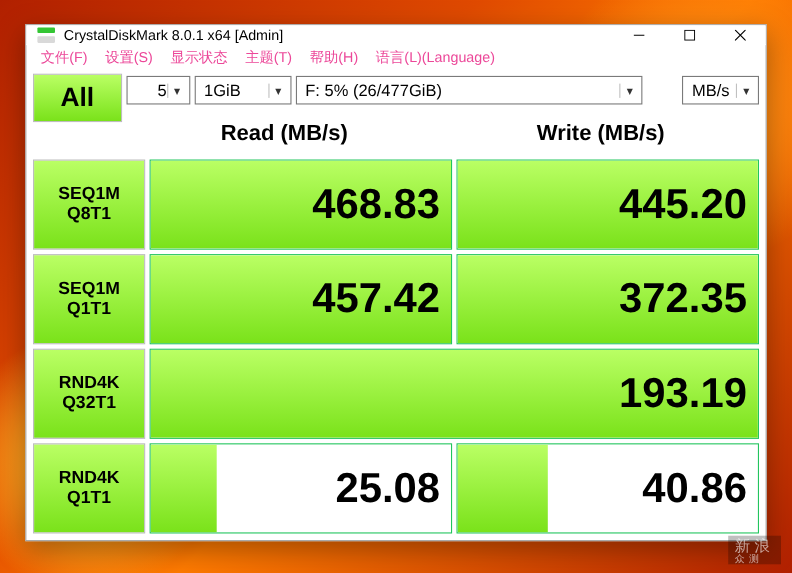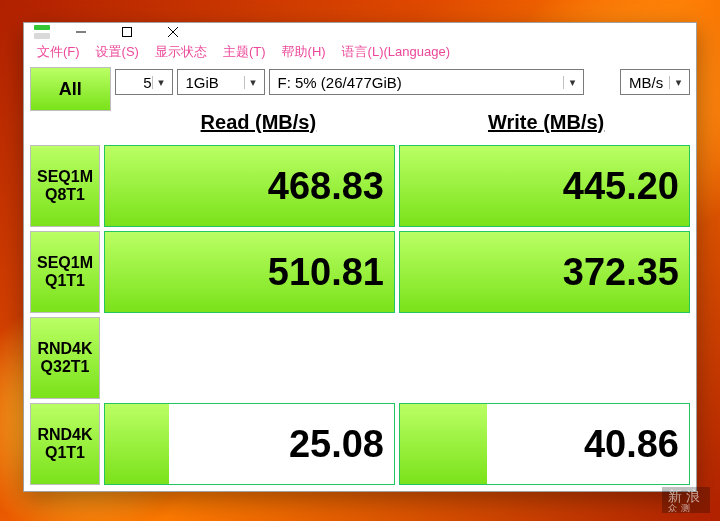--- a/index.html
+++ b/index.html
@@ -57,42 +57,42 @@
     font-size: 13px; color:#ec4899; gap: 2px;
   }
   .menubar .menuitem { padding: 2px 7px; }
 
   
   .main { flex:1; padding: 4px 6px 6px 6px; display:flex; flex-direction:column; }
   .toprow { display:flex; align-items:stretch; height:44px; gap:4px; }
   .allbtn {
     width:80.5px; background: linear-gradient(#baff64, #7ae21a);
     border:1px solid #bdbdbd; display:flex; align-items:center; justify-content:center;
-    font-weight:700; font-size:18px; color:#000;
+    font-weight:700; font-size:24px; color:#000;
   }
   .selects { flex:1; display:flex; align-items:flex-start; gap:4px; padding-top:2px; }
   .sel {
     height:26px; border:1px solid #7a7a7a; background:#fff;
     display:flex; align-items:center; justify-content:space-between;
     font-size:15px; padding:0 2px 0 8px;
   }
   .sel .chev { width:18px; text-align:center; font-size:11px; color:#333; border-left:1px solid #c0c0c0; }
   .sel.count { width:58px; justify-content:flex-end; padding-left:4px;}
   .sel.size  { width:88px; }
   .sel.drive { flex:1; }
   .sel.unit  { width:70px;margin-left:32px; }
 
-  .headers { display:flex; height:34px; align-items:flex-start; padding-bottom:14px;text-decoration:underline; }
+  .headers { display:flex; height:34px; align-items:center; padding-bottom:14px; }
   .headers .spacer { width:84.5px; }
   .headers .h { flex:1; text-align:center; font-weight:700; font-size:20px; }
 
   .rows { display:flex; flex-direction:column; gap:4px; flex:1; }
   .row { display:flex; gap:4px; height:82px; }
   .rowlabel {
-    width:70px; background: linear-gradient(#baff64, #7ae21a);
+    width:102px; background: linear-gradient(#baff64, #7ae21a);
     border:1px solid #bdbdbd;
     display:flex; flex-direction:column; align-items:center; justify-content:center;
     font-weight:700; font-size:16px; line-height:1.1;
   }
   .cell {
     flex:1; border:1px solid #22c55e; position:relative; overflow:hidden;
     background:#fff;
   }
   .cell .fill {
     position:absolute; left:0; top:0; bottom:0;
@@ -105,20 +105,21 @@
   }
 </style>
 </head>
 <body>
 
 <div class="bg">
   <div class="window">
 
     <div class="titlebar">
       <span class="appicon"></span>
+      <span class="title">CrystalDiskMark 8.0.1 x64 [Admin]</span>
       <div class="winbtns">
         <div class="winbtn">
           <svg width="10" height="10" viewBox="0 0 10 10">
               <path d="M0 5 H10" stroke="#000" stroke-width="1"></path>
             </svg>
         </div>
         <div class="winbtn">
           <svg width="10" height="10" viewBox="0 0 10 10">
               <rect x="0.5" y="0.5" width="9" height="9" fill="none" stroke="#000" stroke-width="1"></rect>
             </svg>
@@ -187,31 +188,35 @@
               <div class="val">445.20</div>
             </div>
           </div>
           <div class="row">
             <div class="rowlabel">
               <span>SEQ1M</span>
               <span>Q1T1</span>
             </div>
             <div class="cell">
               <div class="fill" style="width: 100%;"></div>
-              <div class="val">510.81</div>
+              <div class="val">457.42</div>
             </div>
             <div class="cell">
               <div class="fill" style="width: 100%;"></div>
               <div class="val">372.35</div>
             </div>
           </div>
           <div class="row">
             <div class="rowlabel">
               <span>RND4K</span>
               <span>Q32T1</span>
+            </div>
+            <div class="cell">
+              <div class="fill" style="width: 100%;"></div>
+              <div class="val">193.19</div>
             </div>
           </div>
           <div class="row">
             <div class="rowlabel">
               <span>RND4K</span>
               <span>Q1T1</span>
             </div>
             <div class="cell">
               <div class="fill" style="width: 22%;"></div>
               <div class="val">25.08</div>

